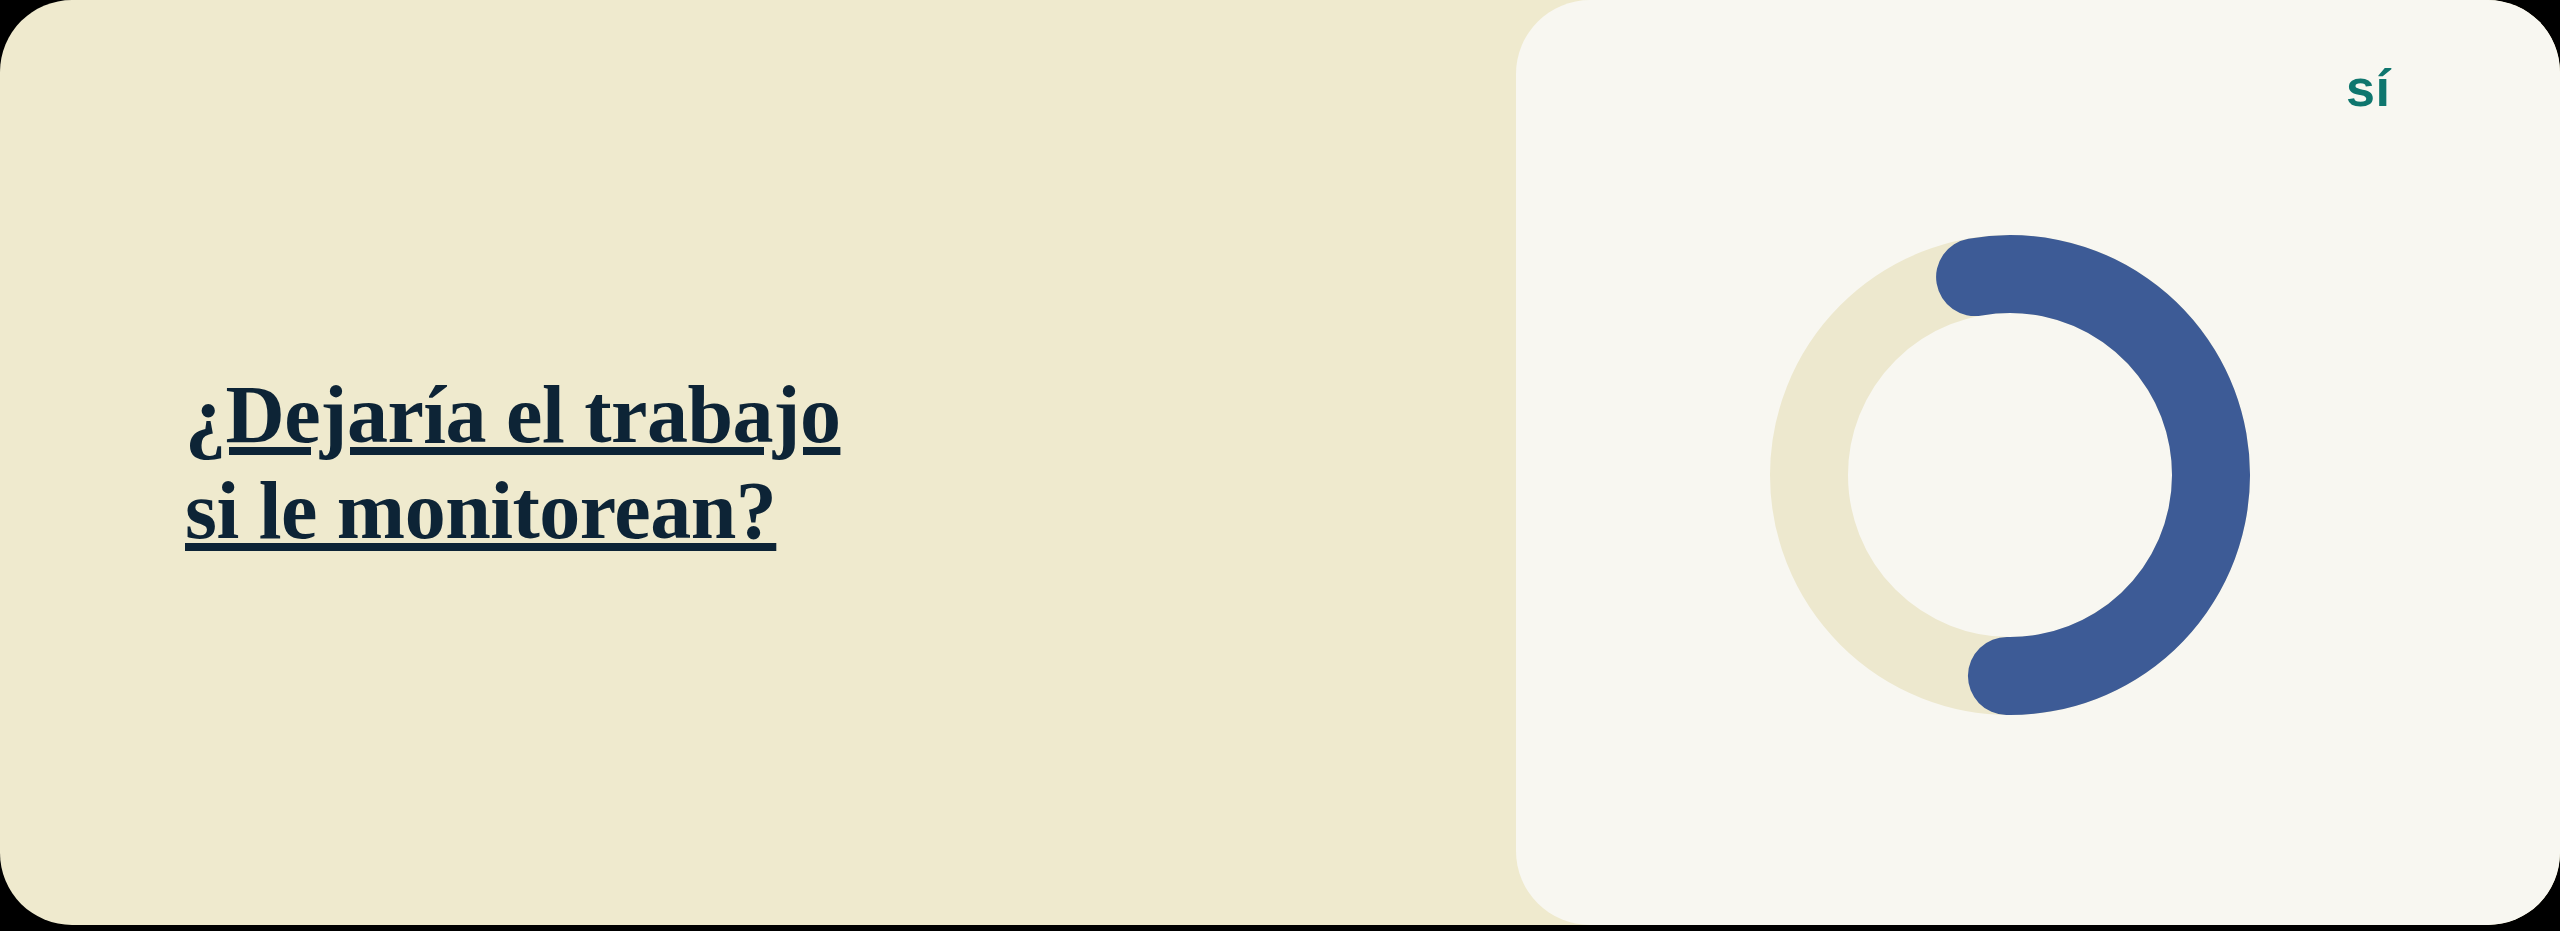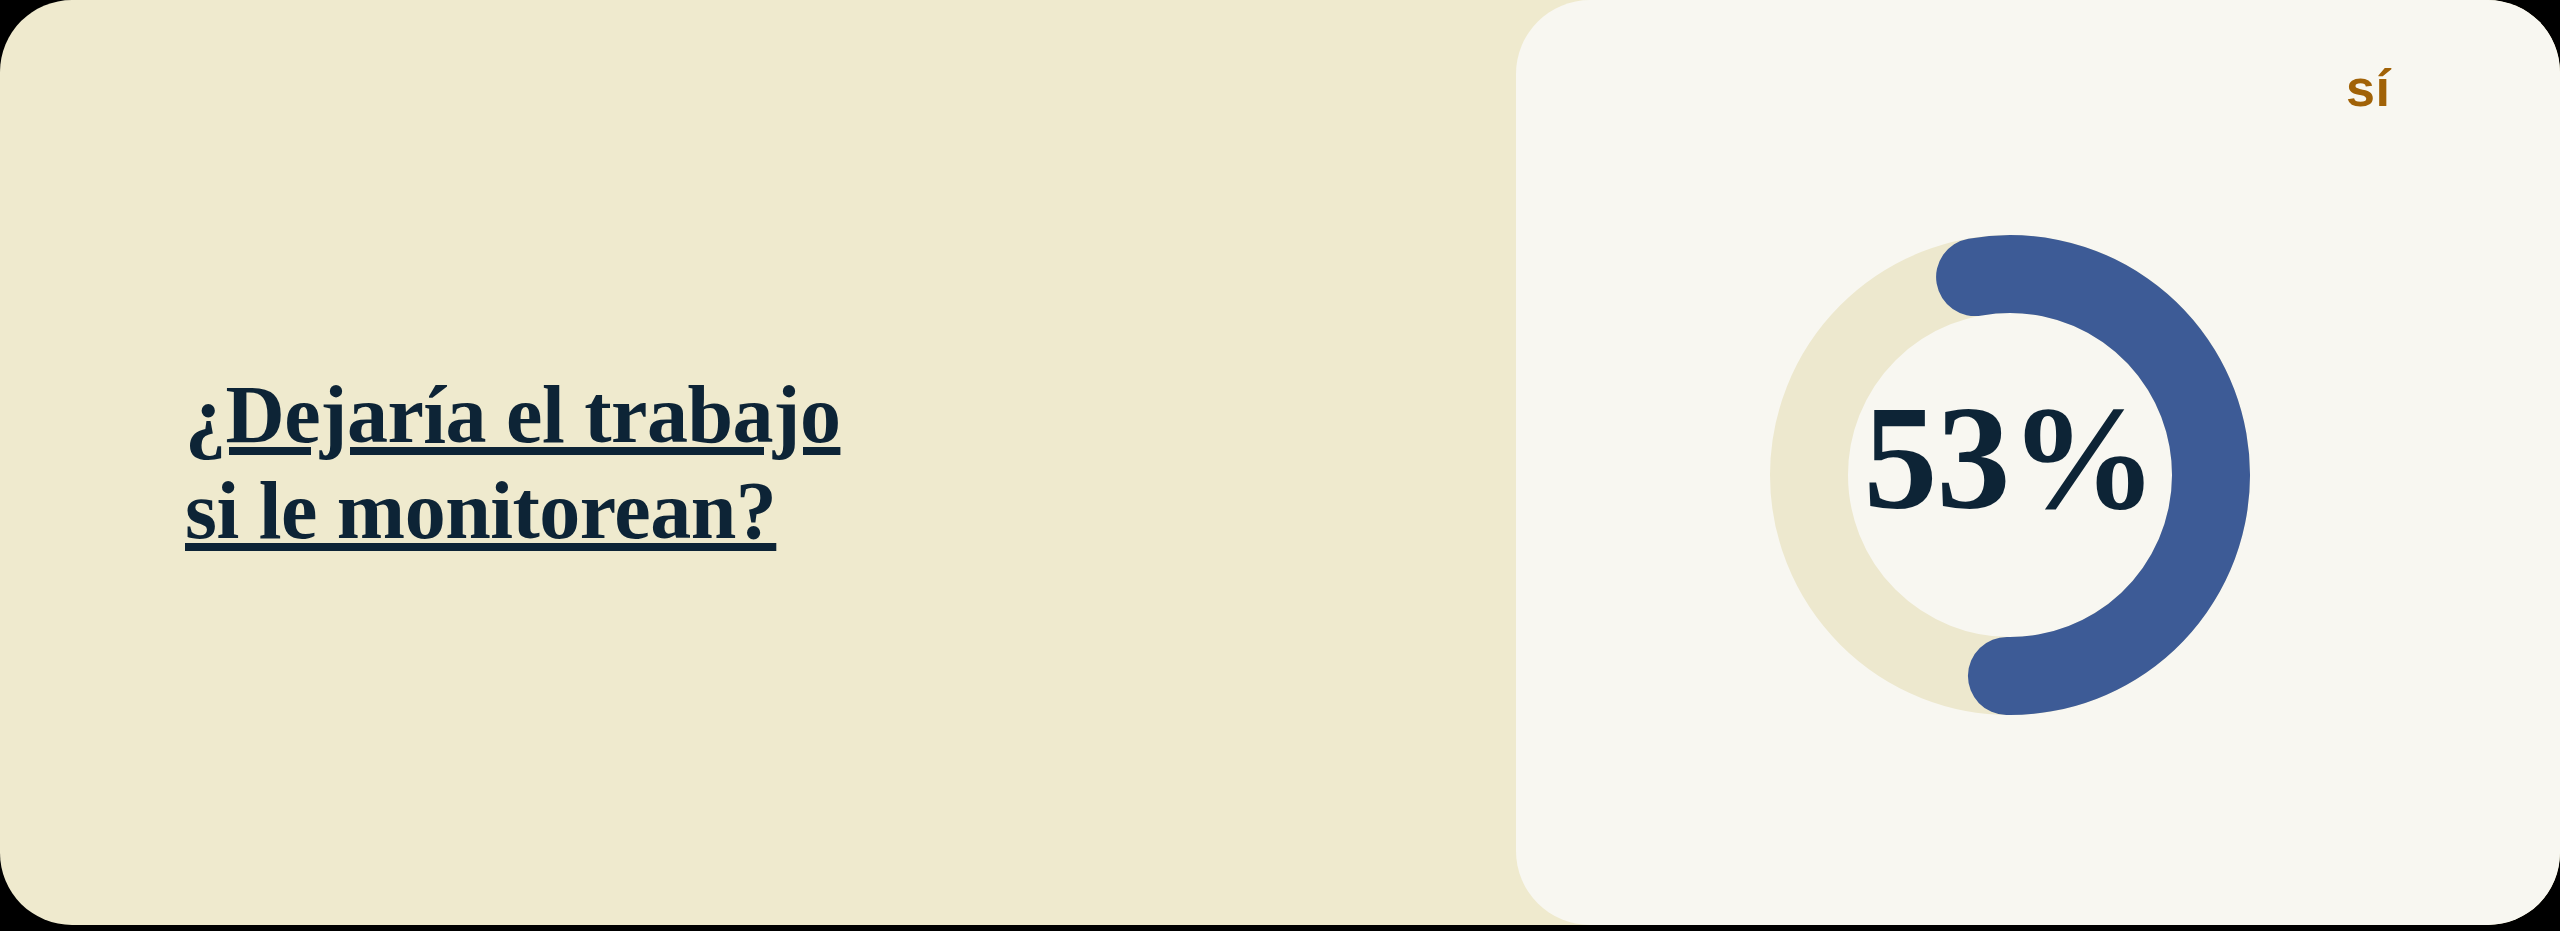--- a/index.html
+++ b/index.html
@@ -100,21 +100,21 @@
   }
 
   .legend-label {
     position: absolute;
     left: 830px;
     top: 62px;
     font-family: "Liberation Sans", sans-serif;
     font-weight: bold;
     font-size: 52px;
     line-height: 1;
-    color: #a16207;
+    color: #0f766e;
     letter-spacing: 0.5px;
   }
 </style>
 </head>
 <body>
 
 <div class="stage">
 
   <div class="card">
 
@@ -126,20 +126,19 @@
     <div class="chart-panel">
       <div class="donut-wrap">
 
         <svg class="donut-svg" viewBox="0 0 1044 925">
 
           <circle cx="494" cy="475" r="201" fill="none" stroke="#EDE8CE" stroke-width="78"></circle>
 
           <circle cx="494" cy="475" r="201" fill="none" stroke="#3D5B96" stroke-width="78" stroke-linecap="round" stroke-dasharray="669.35 593.57" transform="rotate(-100 494 475)"></circle>
         </svg>
 
-        <div class="donut-center-label">53%</div>
 
         <div class="legend-label">sí</div>
       </div>
     </div>
 
   </div>
 </div>
 
 </body></html>

